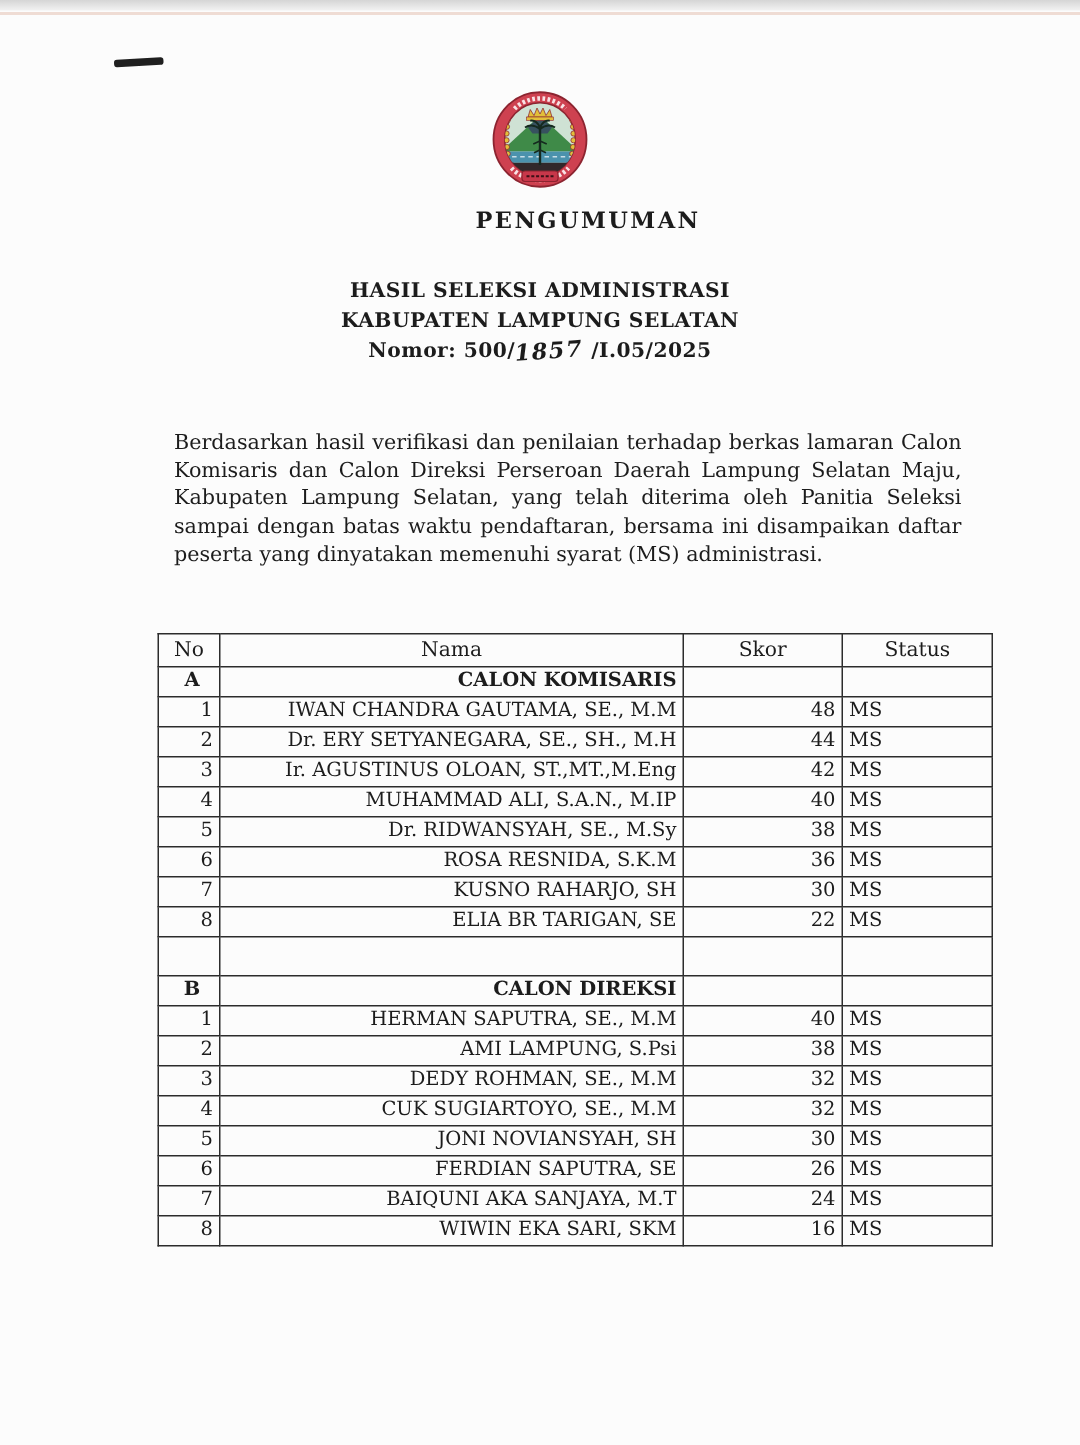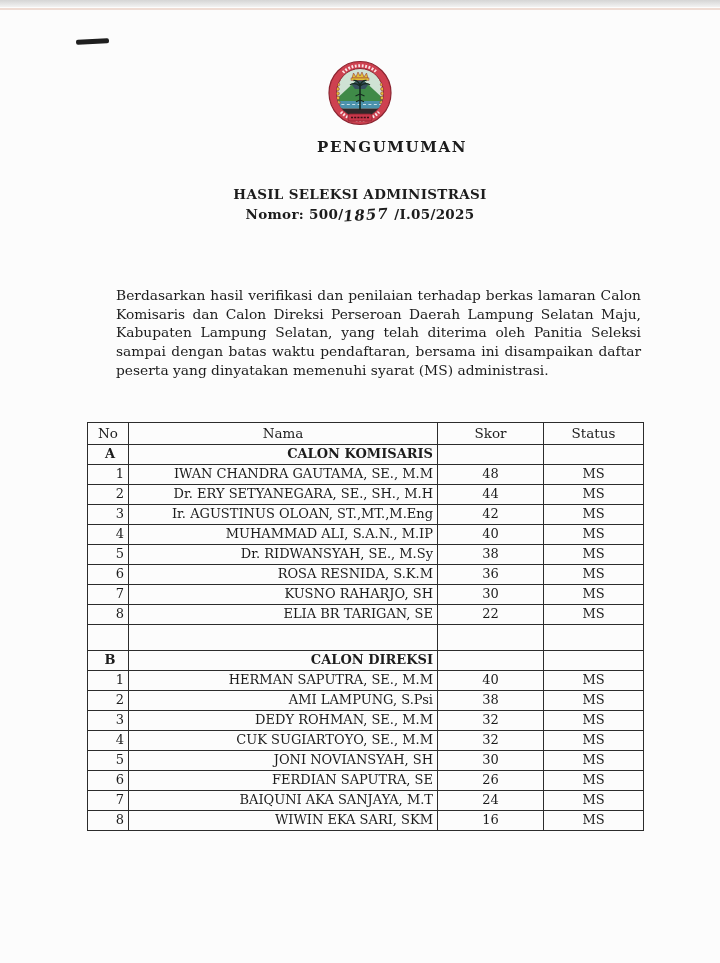--- a/index.html
+++ b/index.html
@@ -45,37 +45,37 @@
     transform:rotate(-4deg) translateY(1px);
   }
   .body-par {
     position:absolute; top:286px; left:116px; width:525px;
     margin:0; font-size:13.8px; line-height:18.7px; text-align:justify;
   }
   .table-intro {
     position:absolute; top:389px; left:100px; font-size:13.8px;
   }
   table.results {
-    position:absolute; top:422px; left:87px;
+    position:absolute; top:422px; left:105px;
     border-collapse:collapse; table-layout:fixed;
     font-size:13px;
   }
   table.results th, table.results td {
     border:1.4px solid #2c2c2c;
     padding:0 4px;
     height:19px;
     line-height:1.15;
     overflow:hidden;
     white-space:nowrap;
   }
   table.results th { height:21px; text-align:center; font-weight:normal; font-size:13.5px; }
   .c-no     { width:32px;  text-align:right; padding-right:5px; }
   .c-nama   { width:300px; text-align:right;  padding-left:7px;  }
-  .c-skor   { width:97px;  text-align:center; }
-  .c-status { width:91px;  text-align:center; }
+  .c-skor   { width:97px;  text-align:right; }
+  .c-status { width:91px;  }
   th.c-no, th.c-nama, th.c-skor, th.c-status { text-align:center; padding:0; }
   tr.section-row td { font-weight:bold; }
   tr.section-row td.c-no { text-align:center; padding-right:0; }
   tr.spacer-row td { height:25px; }
 </style>
 </head>
 <body>
 
 <div class="page">
 
@@ -121,20 +121,21 @@
       </g>
       <rect x="26" y="54" width="24" height="7" rx="2" style="fill:var(--logo-ribbon);stroke:var(--logo-ring_outline)" stroke-width=".8"></rect>
       <line x1="29" y1="57.5" x2="47" y2="57.5" stroke="#3a1016" stroke-width="1.4" stroke-dasharray="2 1.2"></line>
     </svg>
   </div>
 
   <div class="announcement-label">PENGUMUMAN</div>
 
   <div class="title-block">
     <div>HASIL SELEKSI ADMINISTRASI</div>
+    <div>KABUPATEN LAMPUNG SELATAN</div>
     <div class="nomor"><span>Nomor: 500/</span><span class="handwritten">1857</span><span> /I.05/2025</span></div>
   </div>
 
   <p class="body-par">Berdasarkan hasil verifikasi dan penilaian terhadap berkas lamaran Calon Komisaris dan Calon Direksi Perseroan Daerah Lampung Selatan Maju, Kabupaten Lampung Selatan, yang telah diterima oleh Panitia Seleksi sampai dengan batas waktu pendaftaran, bersama ini disampaikan daftar peserta yang dinyatakan memenuhi syarat (MS) administrasi.</p>
 
 
   <table class="results">
     <colgroup>
       <col class="c-no">
         <col class="c-nama">

